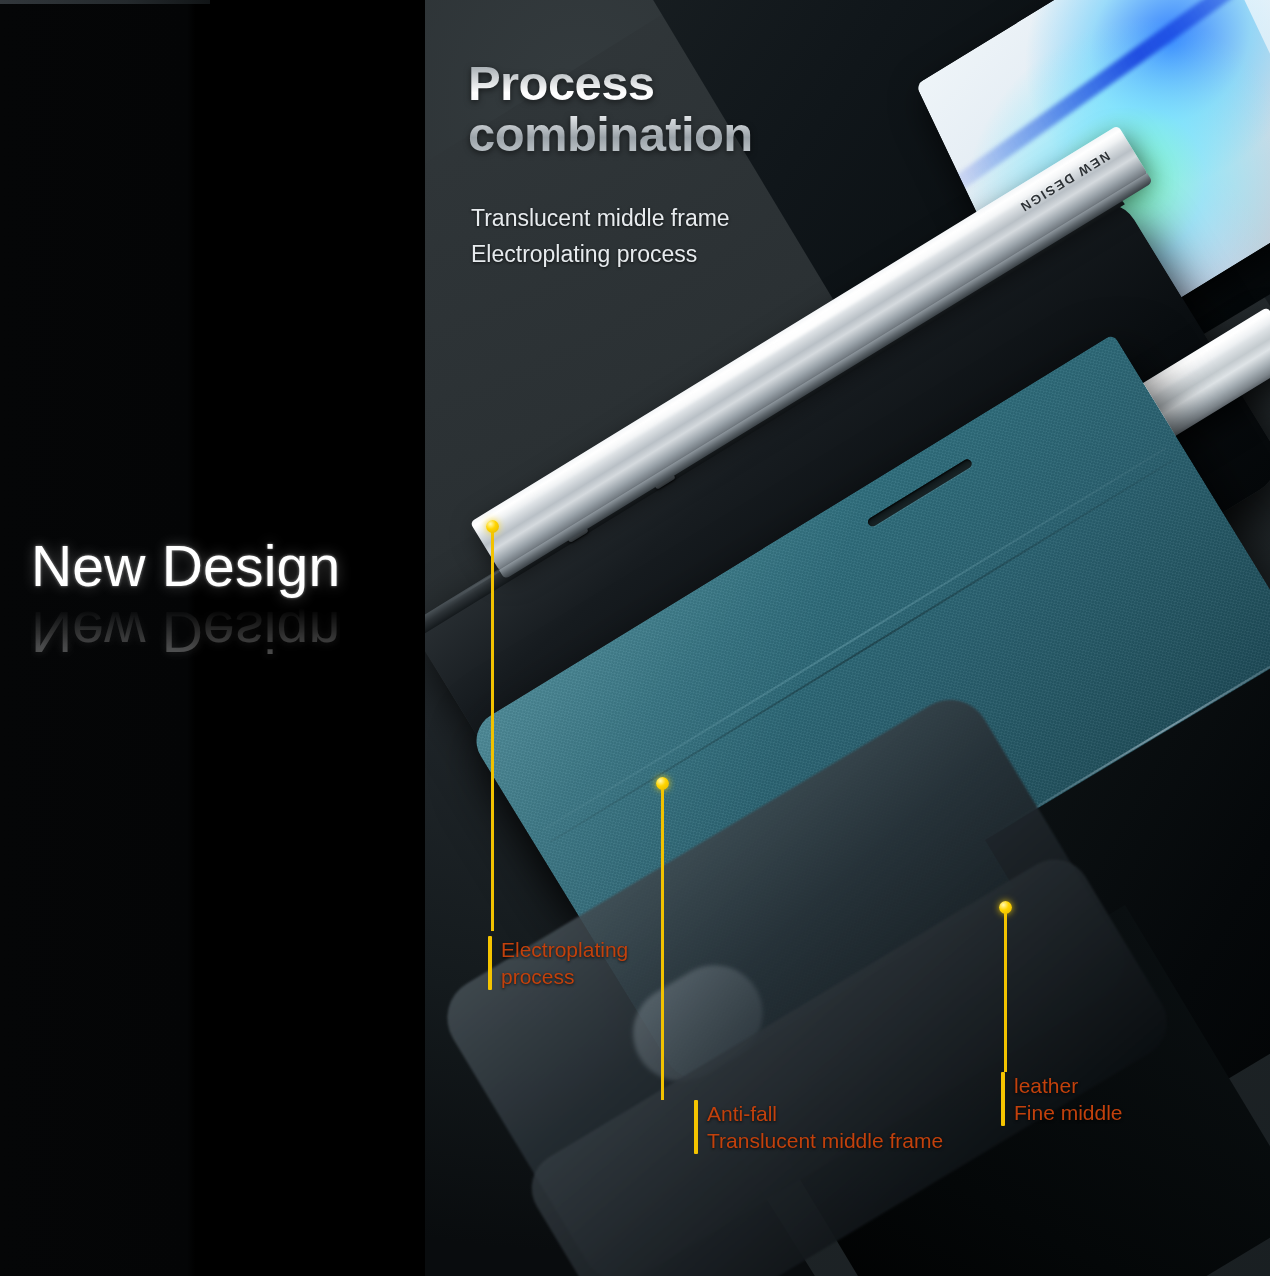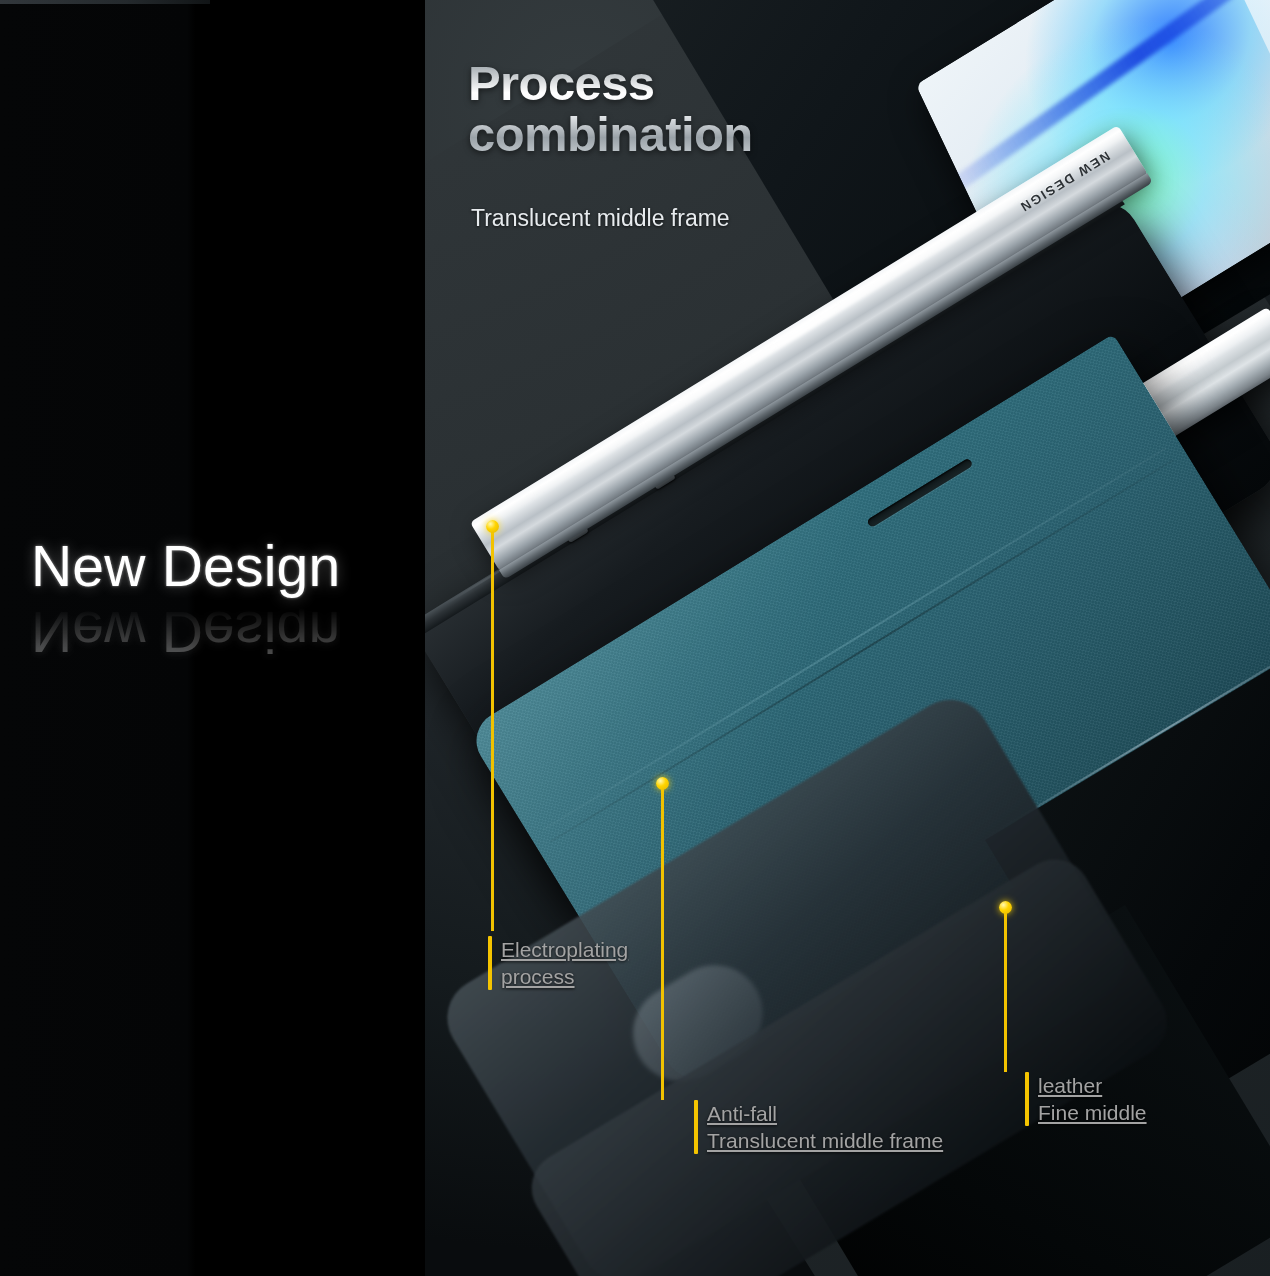--- a/index.html
+++ b/index.html
@@ -260,22 +260,22 @@
     position:absolute;width:2.5px;z-index:54;
     background:#f2c200;
   }
   .callout{
     position:absolute;z-index:56;display:flex;align-items:stretch;gap:9px;
   }
   .callout .bar{
     width:4px;border-radius:1px;background:#f5c400;flex:none;
   }
   .callout .txt{
-    font-size:21px;line-height:27px;color:#a3a3a3;font-weight:400;
-    text-shadow:0 1px 3px rgba(0,0,0,.8);white-space:nowrap;text-decoration:underline;
+    font-size:21px;line-height:27px;color:#c2410c;font-weight:400;
+    text-shadow:0 1px 3px rgba(0,0,0,.8);white-space:nowrap;
   }
 </style>
 </head>
 <body>
 
 <div id="stage">
 
   <div class="left-panel">
     <div class="left-top-strip"></div>
     <div class="new-design">New Design</div>
@@ -324,20 +324,21 @@
     <div class="blur-cutout"></div>
     <div class="blur-phone2"></div>
 
   </div>
 
   <div class="headline">Process
 combination</div>
 
   <div class="subs">
     <div>Translucent middle frame</div>
+    <div>Electroplating process</div>
   </div>
 
   <div class="dot" style="left:486px;top:520px;"></div>
   <div class="leader" style="left:491px;top:531px;height:400px;"></div>
   <div class="callout" style="left:488px;top:936px;">
     <div class="bar"></div>
     <div>
       <div class="txt">Electroplating</div>
       <div class="txt">process</div>
     </div>
@@ -348,21 +349,21 @@
   <div class="callout" style="left:658px;top:1100px;padding-left:36px;">
     <div class="bar"></div>
     <div>
       <div class="txt">Anti-fall</div>
       <div class="txt">Translucent middle frame</div>
     </div>
   </div>
 
   <div class="dot" style="left:999px;top:901px;"></div>
   <div class="leader" style="left:1004px;top:912px;height:160px;"></div>
-  <div class="callout" style="left:1001px;top:1072px;margin-left:24px;">
+  <div class="callout" style="left:1001px;top:1072px;">
     <div class="bar"></div>
     <div>
       <div class="txt">leather</div>
       <div class="txt">Fine middle</div>
     </div>
   </div>
 
 </div>
 
 </body></html>

